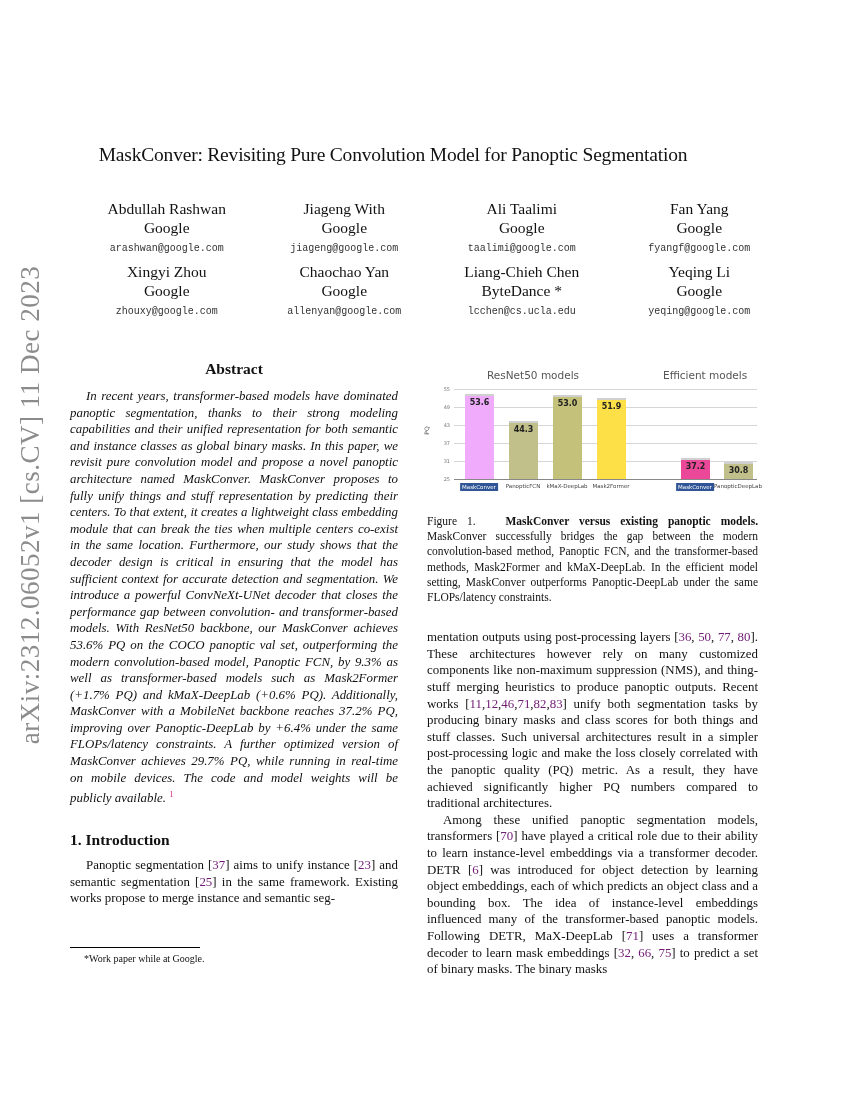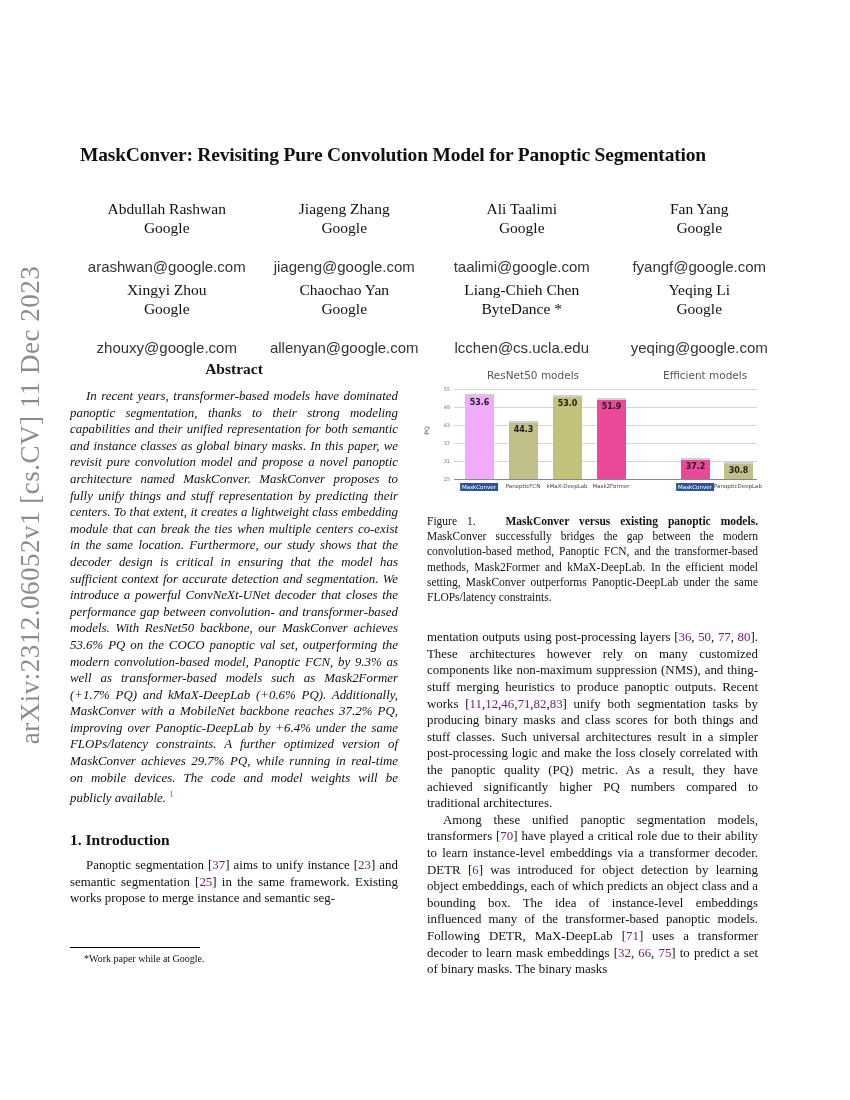--- a/index.html
+++ b/index.html
@@ -2,26 +2,26 @@
 <html><head>
 <meta charset="utf-8">
 <style>
   html, body { margin: 0; padding: 0; background: #ffffff; }
   body { width: 850px; height: 1100px; position: relative; overflow: hidden;
          font-family: "Liberation Serif", "DejaVu Serif", serif; color: #111; }
   .arxiv-stamp { position: absolute; left: 10px; top: 290px; width: 40px; height: 430px; }
   .arxiv-stamp span { position: absolute; left: 50%; top: 50%; transform: translate(-50%,-50%) rotate(-90deg);
                       white-space: nowrap; font-size: 27px; color: #8c8c8c; letter-spacing: 0.5px; }
   .title { position: absolute; top: 144px; left: 0; width: 786px; text-align: center;
-           font-size: 19.5px; font-weight: bold; letter-spacing: -0.2px; }
+           font-size: 19.5px; font-weight: normal; letter-spacing: -0.2px; }
   .authors { position: absolute; left: 78px; top: 199px; width: 710px; }
   .author-row { display: flex; justify-content: space-between; }
   .author-row + .author-row { margin-top: 6px; }
   .author { width: 178px; text-align: center; font-size: 15.5px; line-height: 19px; }
-  .author .email { font-family: Liberation Sans, sans-serif; font-size: 15px; color: #333; margin-top: 23px; line-height: 14px; }
+  .author .email { font-family: Liberation Mono, monospace; font-size: 10px; color: #333; margin-top: 5px; line-height: 14px; }
   .col-left { position: absolute; left: 70px; top: 360px; width: 328px; }
   .col-right { position: absolute; left: 427px; top: 362px; width: 331px; }
   .abstract-title { text-align: center; font-weight: bold; font-size: 15.5px; margin-bottom: 10px; }
   .abstract-body { font-style: italic; font-size: 12.9px; line-height: 16.6px; text-align: justify; text-indent: 16px; }
   .fnmark { color: #e0338a; font-style: normal; font-size: 9px; vertical-align: super; }
   .section-title { font-weight: bold; font-size: 15.5px; margin-top: 24px; margin-bottom: 8px; }
   .para { font-size: 12.9px; line-height: 16.6px; text-align: justify; text-indent: 16px; margin: 0; }
   .para.noindent { text-indent: 0; }
   .cite { color: #701a75; }
   .footnotes { position: absolute; left: 70px; top: 947px; width: 328px; }
@@ -56,21 +56,21 @@
 <h1 class="title" style="margin:0;">MaskConver: Revisiting Pure Convolution Model for Panoptic Segmentation</h1>
 
 <div class="authors">
   <div class="author-row">
     <div class="author">
       <div>Abdullah Rashwan</div>
       <div>Google</div>
       <div class="email">arashwan@google.com</div>
     </div>
     <div class="author">
-      <div>Jiageng Zhang</div>
+      <div>Jiageng With</div>
       <div>Google</div>
       <div class="email">jiageng@google.com</div>
     </div>
     <div class="author">
       <div>Ali Taalimi</div>
       <div>Google</div>
       <div class="email">taalimi@google.com</div>
     </div>
     <div class="author">
       <div>Fan Yang</div>
@@ -138,21 +138,21 @@
         </div>
         <div class="xlabel hl" style="left: 25px; background: rgb(47, 85, 151);">MaskConver</div>
         <div class="bar hatched" style="left: 55px; height: 57.9px; background-color: rgb(194, 192, 138);">
           <div class="val">44.3</div>
         </div>
         <div class="xlabel" style="left: 69px;">PanopticFCN</div>
         <div class="bar" style="left: 99px; height: 84px; background-color: rgb(196, 194, 122);">
           <div class="val">53.0</div>
         </div>
         <div class="xlabel" style="left: 113px;">kMaX-DeepLab</div>
-        <div class="bar" style="left: 143px; height: 80.7px; background-color: #ec4899;">
+        <div class="bar" style="left: 143px; height: 80.7px; background-color: #fde047;">
           <div class="val">51.9</div>
         </div>
         <div class="xlabel" style="left: 157px;">Mask2Former</div>
         <div class="bar" style="left: 227px; height: 21px; background-color: #ec4899;">
           <div class="val">37.2</div>
         </div>
         <div class="xlabel hl" style="left: 241px; background: rgb(47, 85, 151);">MaskConver</div>
         <div class="bar hatched" style="left: 270px; height: 17.4px; background-color: rgb(194, 192, 138);">
           <div class="val">30.8</div>
         </div>

